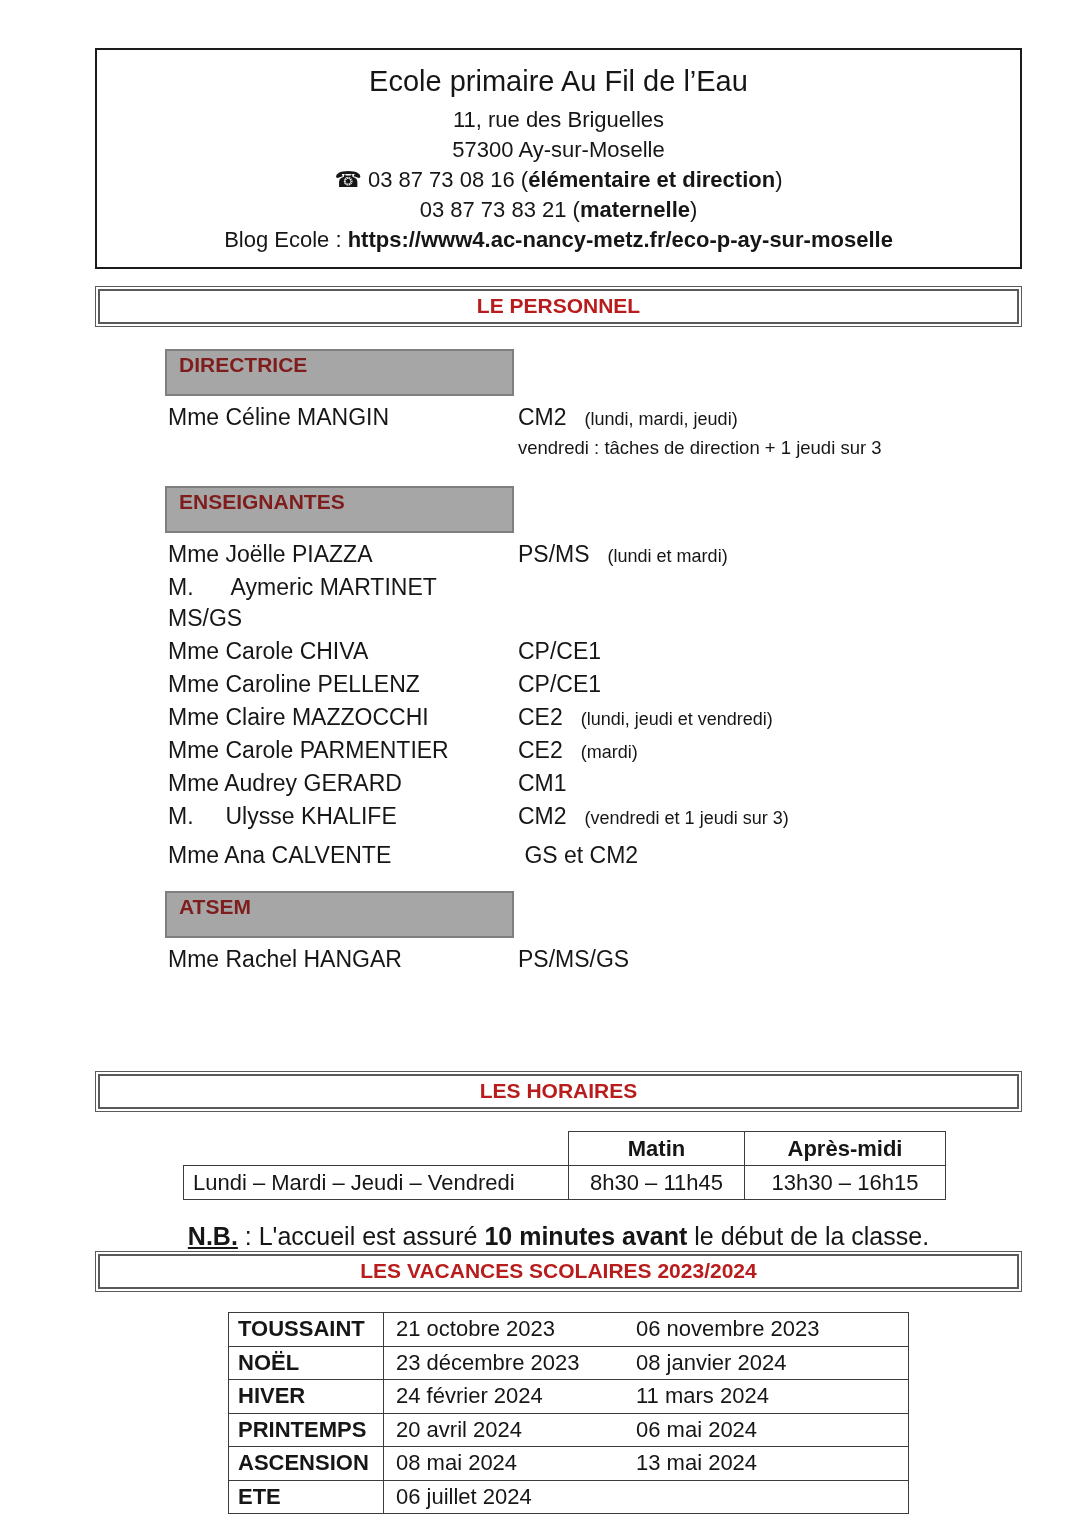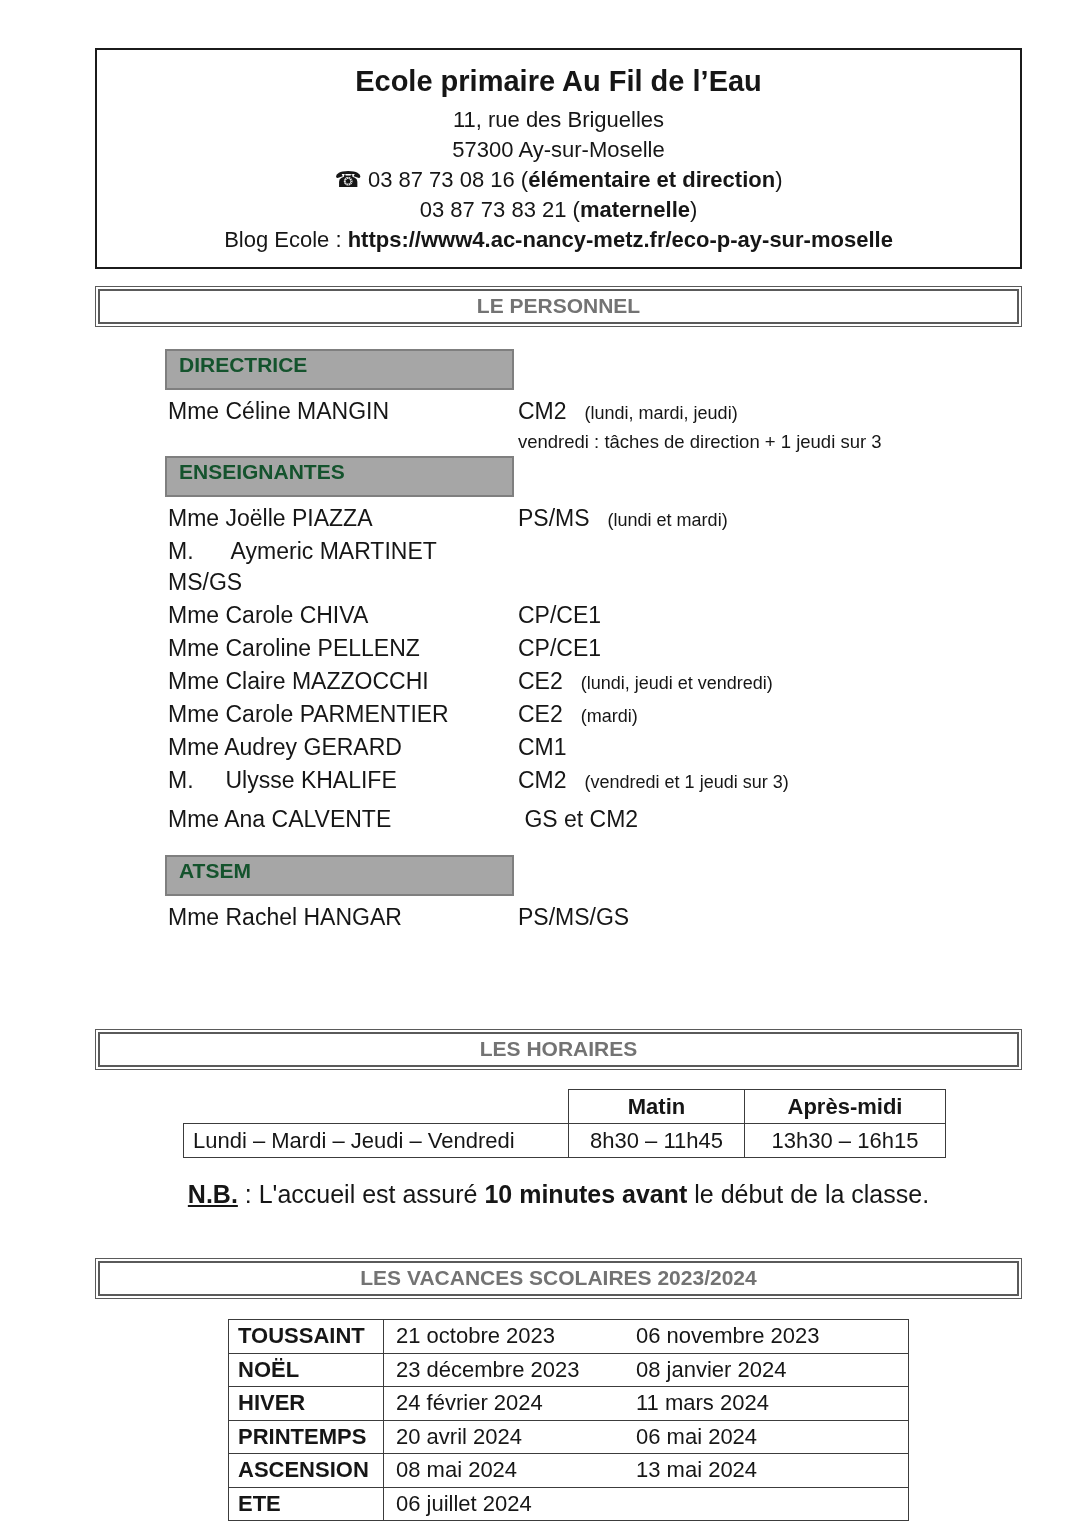--- a/index.html
+++ b/index.html
@@ -11,39 +11,39 @@
     overflow: hidden;
   }
   .doc { width: 927px; margin-left: 95px; padding-top: 48px; }
 
   
   .header-box {
     border: 2px solid #1b1b1b;
     text-align: center;
     padding: 9px 0 12px 0;
   }
-  .school-name { font-size: 29px; font-weight: bold; margin: 6px 0 7px 0; }
+  .school-name { font-size: 29px; font-weight: normal; margin: 6px 0 7px 0; }
   .hline { font-size: 22px; line-height: 30px; }
   .hline b { font-weight: bold; }
   .phone-icon { font-size: 22px; margin-right: 6px; }
 
   
   .sec-outer { border: 1px solid #5a5a5a; padding: 2px; background: #fff; }
   .sec-inner {
     border: 2px solid #5a5a5a;
     text-align: center; font-weight: bold; font-size: 21px;
-    padding: 3px 0 4px 0; color: #737373;
+    padding: 3px 0 4px 0; color: #b91c1c;
   }
 
   
   .group-bar {
     width: 333px; margin-left: 70px;
     background: #a6a6a6; border: 2px solid #7f7f7f;
-    color: #14532d; font-weight: bold; font-size: 21px;
-    padding: 2px 0 11px 12px;
+    color: #7f1d1d; font-weight: bold; font-size: 21px;
+    padding: 2px 0 17px 12px;
   }
 
   
   .m-row { display: flex; margin-left: 73px; line-height: 31px; }
   .m-name { width: 350px; font-size: 23px; white-space: pre-wrap; }
   .m-class { font-size: 23px; white-space: pre-wrap; }
   .m-class .det { font-size: 18px; margin-left: 18px; }
   .m-extra { margin-left: 423px; font-size: 18.5px; line-height: 26px; }
 
   
@@ -67,25 +67,25 @@
   .v-table td {
     border: 1.5px solid #3c3c3c; font-size: 22px;
     height: 32.5px; padding: 0;
   }
   .v-label { width: 145px; font-weight: bold; padding-left: 9px !important; }
   .v-dates { width: 512px; padding-left: 12px !important; }
   .v-start { display: inline-block; width: 240px; }
 
   .mt-personnel { margin-top: 17px; }
   .mt-bar1 { margin-top: 22px; }
-  .mt-bar  { margin-top: 1px; }
+  .mt-bar  { margin-top: 25px; }
   .mt-bar2 { margin-top: 20px; }
   .mt-rows { margin-top: 6px; }
   .mt-horaires { margin-top: 96px; }
-  .mt-vacances { margin-top: 49px; }
+  .mt-vacances { }
 </style>
 </head>
 <body>
 
 <div class="doc">
 
   <div class="header-box">
     <div class="school-name">Ecole primaire Au Fil de l’Eau</div>
     <div class="hline">11, rue des Briguelles</div>
     <div class="hline">57300 Ay-sur-Moselle</div>

